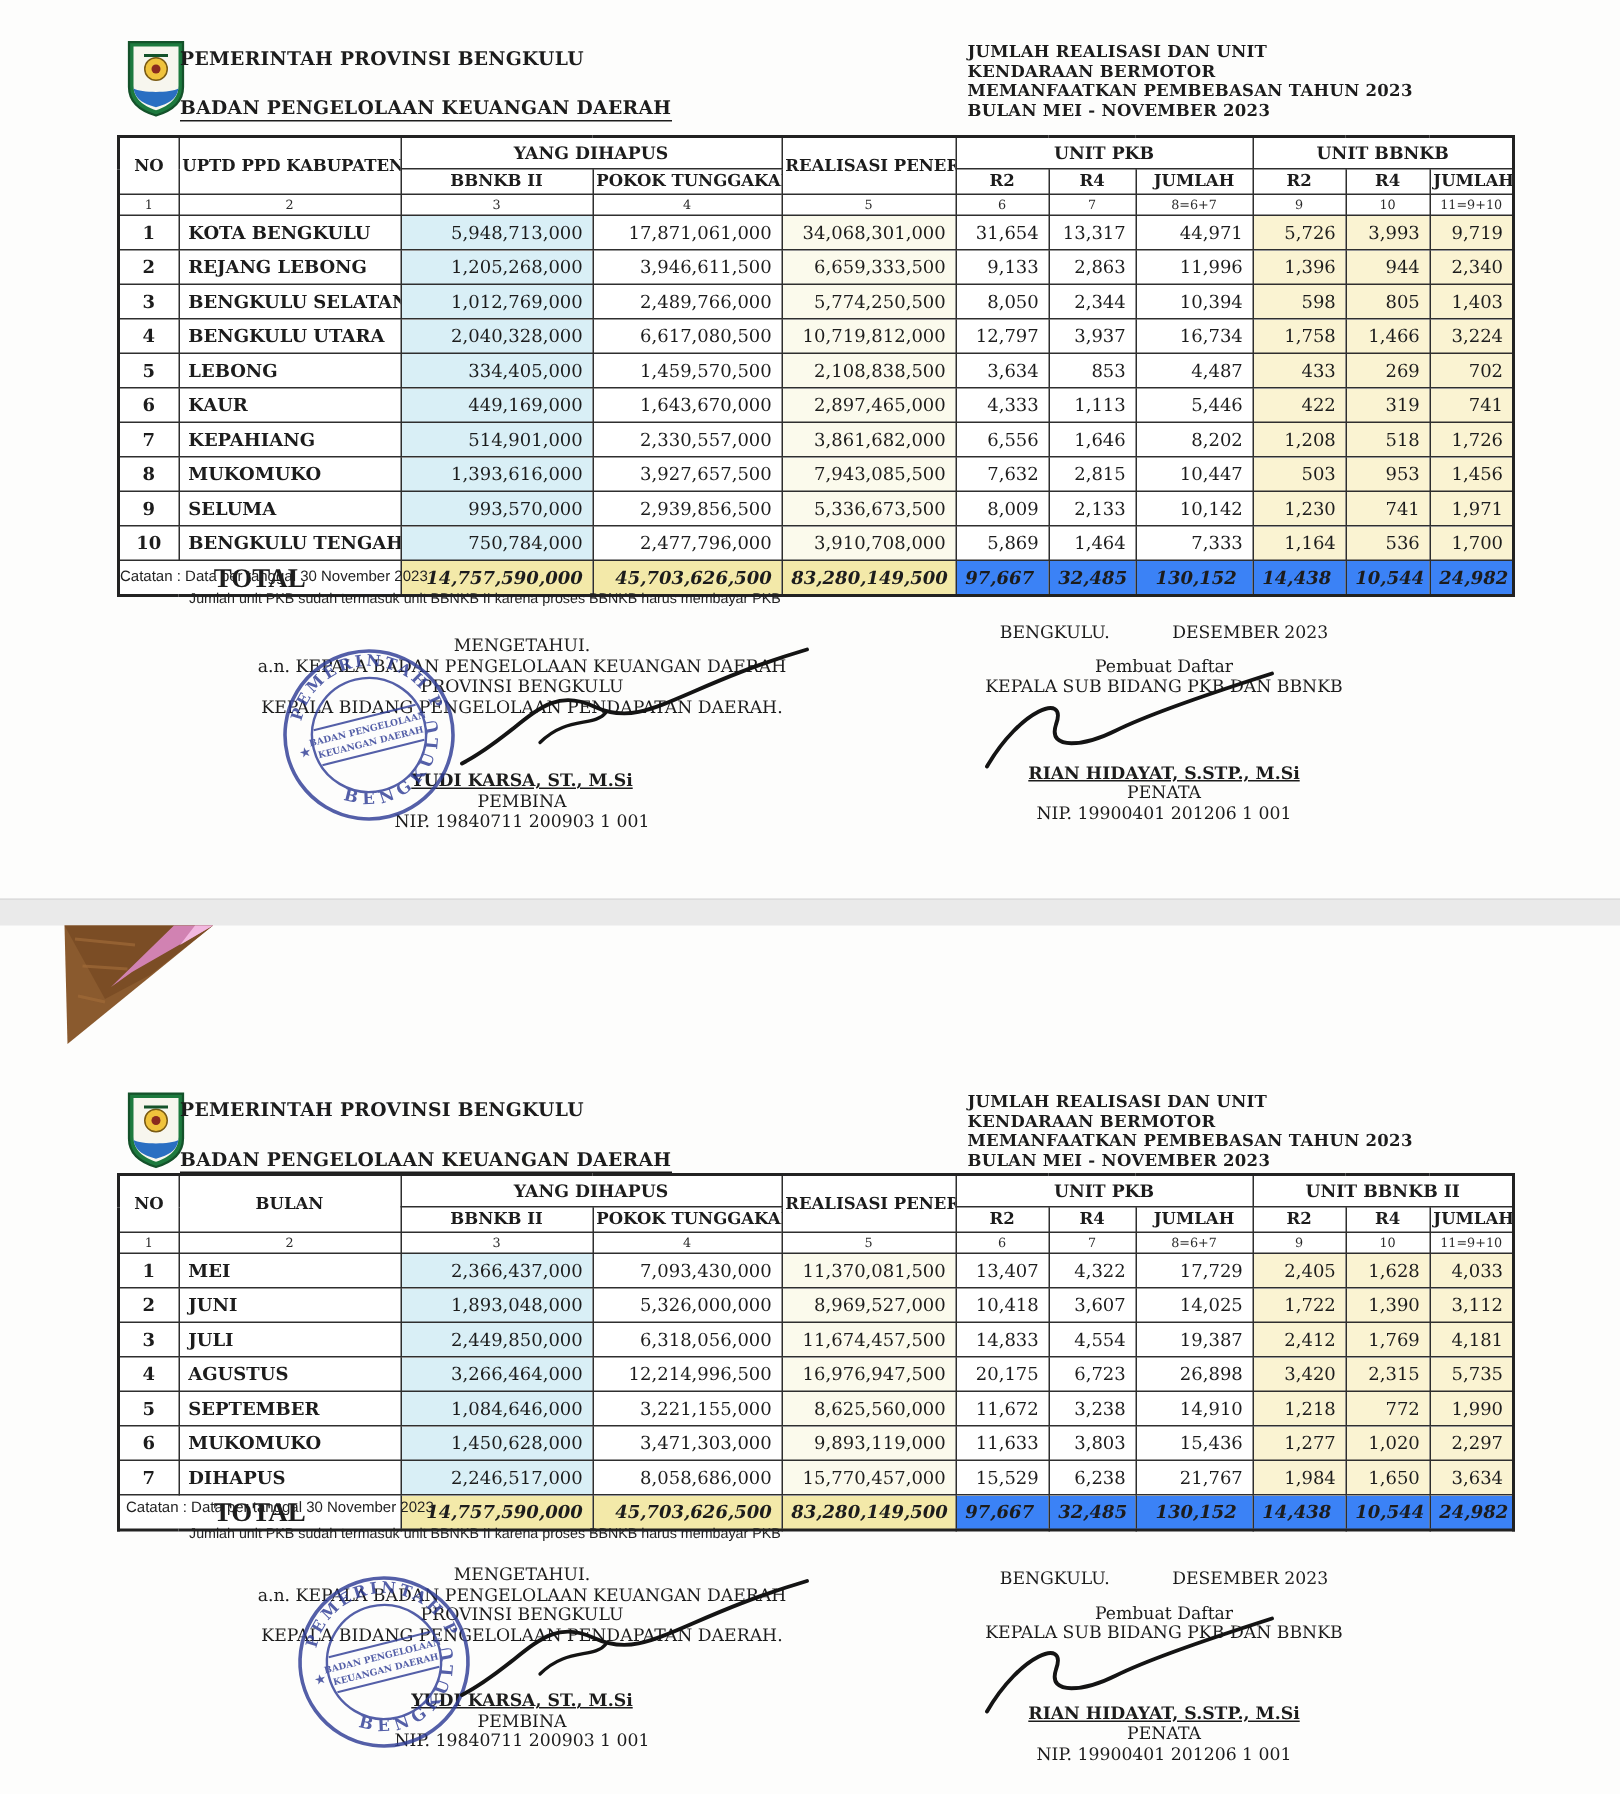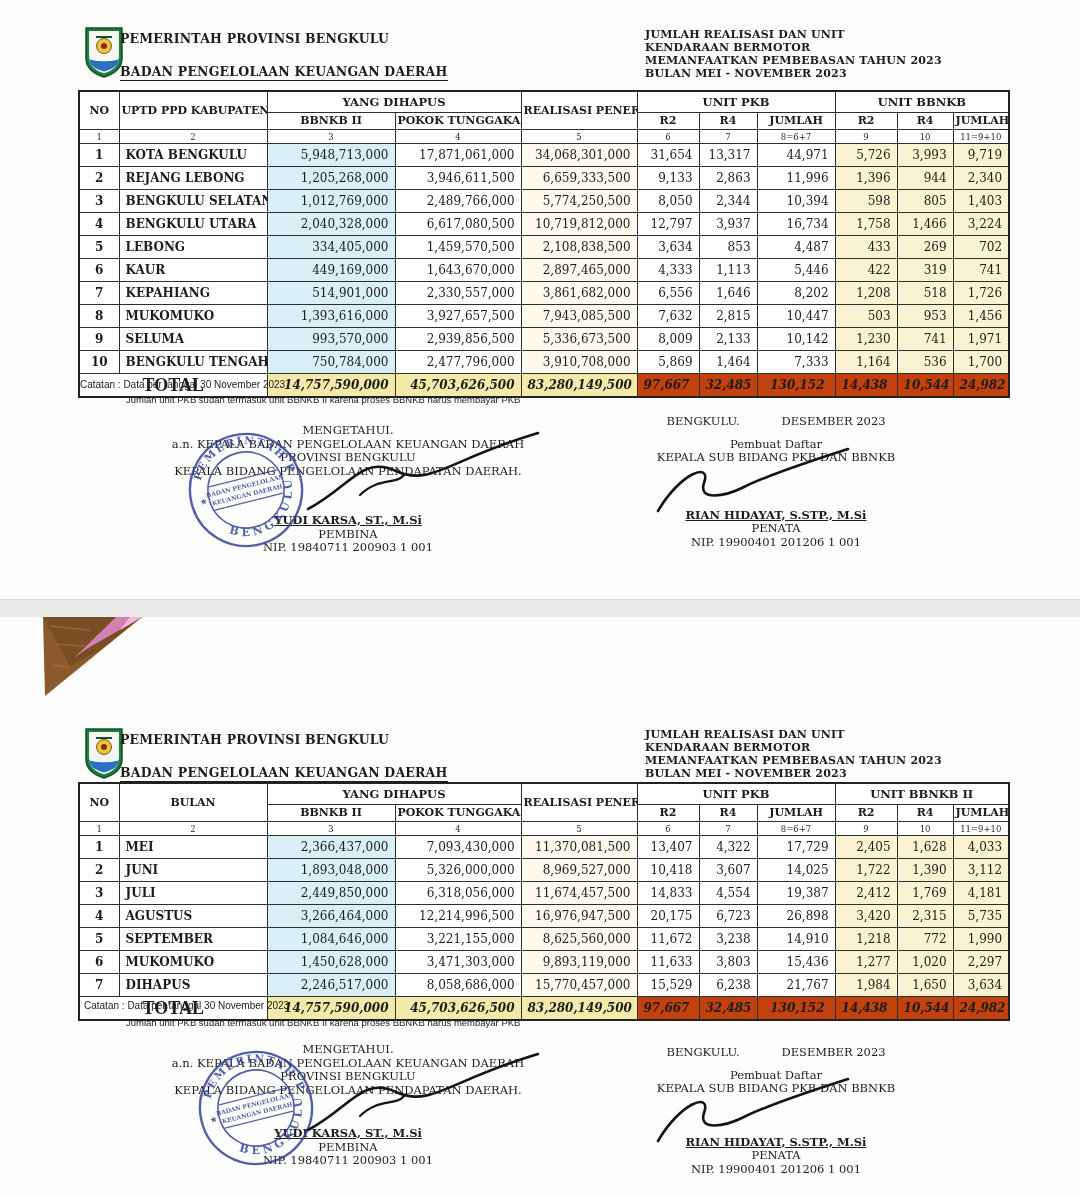--- a/index.html
+++ b/index.html
@@ -26,21 +26,21 @@
   td.c0{text-align:center;font-weight:bold;}
   td.c1{text-align:left;font-weight:bold;font-size:11.5px;}
   td.c2{text-align:right;background:#d9eff6;}
   td.c3{text-align:right;}
   td.c4{text-align:right;background:#fbfaec;}
   td.c5,td.c6,td.c7{text-align:right;padding-right:10px;}
   td.c8,td.c9,td.c10{text-align:right;background:#faf3d2;padding-right:10px;}
   tr.totalrow td{height:24px;font-weight:bold;font-style:italic;font-size:12.5px;}
   tr.totalrow td.tlabel{text-align:center;font-style:normal;font-size:18px;background:#fff;font-family:Liberation Serif, serif;}
   tr.totalrow td.tval{text-align:right;background:#f3e9a9;}
-  tr.totalrow td.tvalu{text-align:right;background:#c2410c;padding-right:10px;}
+  tr.totalrow td.tvalu{text-align:right;background:#3b82f6;padding-right:10px;}
 
   
   .footnote{font-family:"Liberation Sans","DejaVu Sans",sans-serif;font-size:10px;color:#222;}
 
   
   .sigblock{font-size:11.5px;line-height:13.5px;text-align:center;}
   .sigblock .gap{height:36px;}
   .signame{font-weight:bold;text-decoration:underline;}
   .place-date span{display:inline-block;}
   .place-date .dt{margin-left:38px;}

